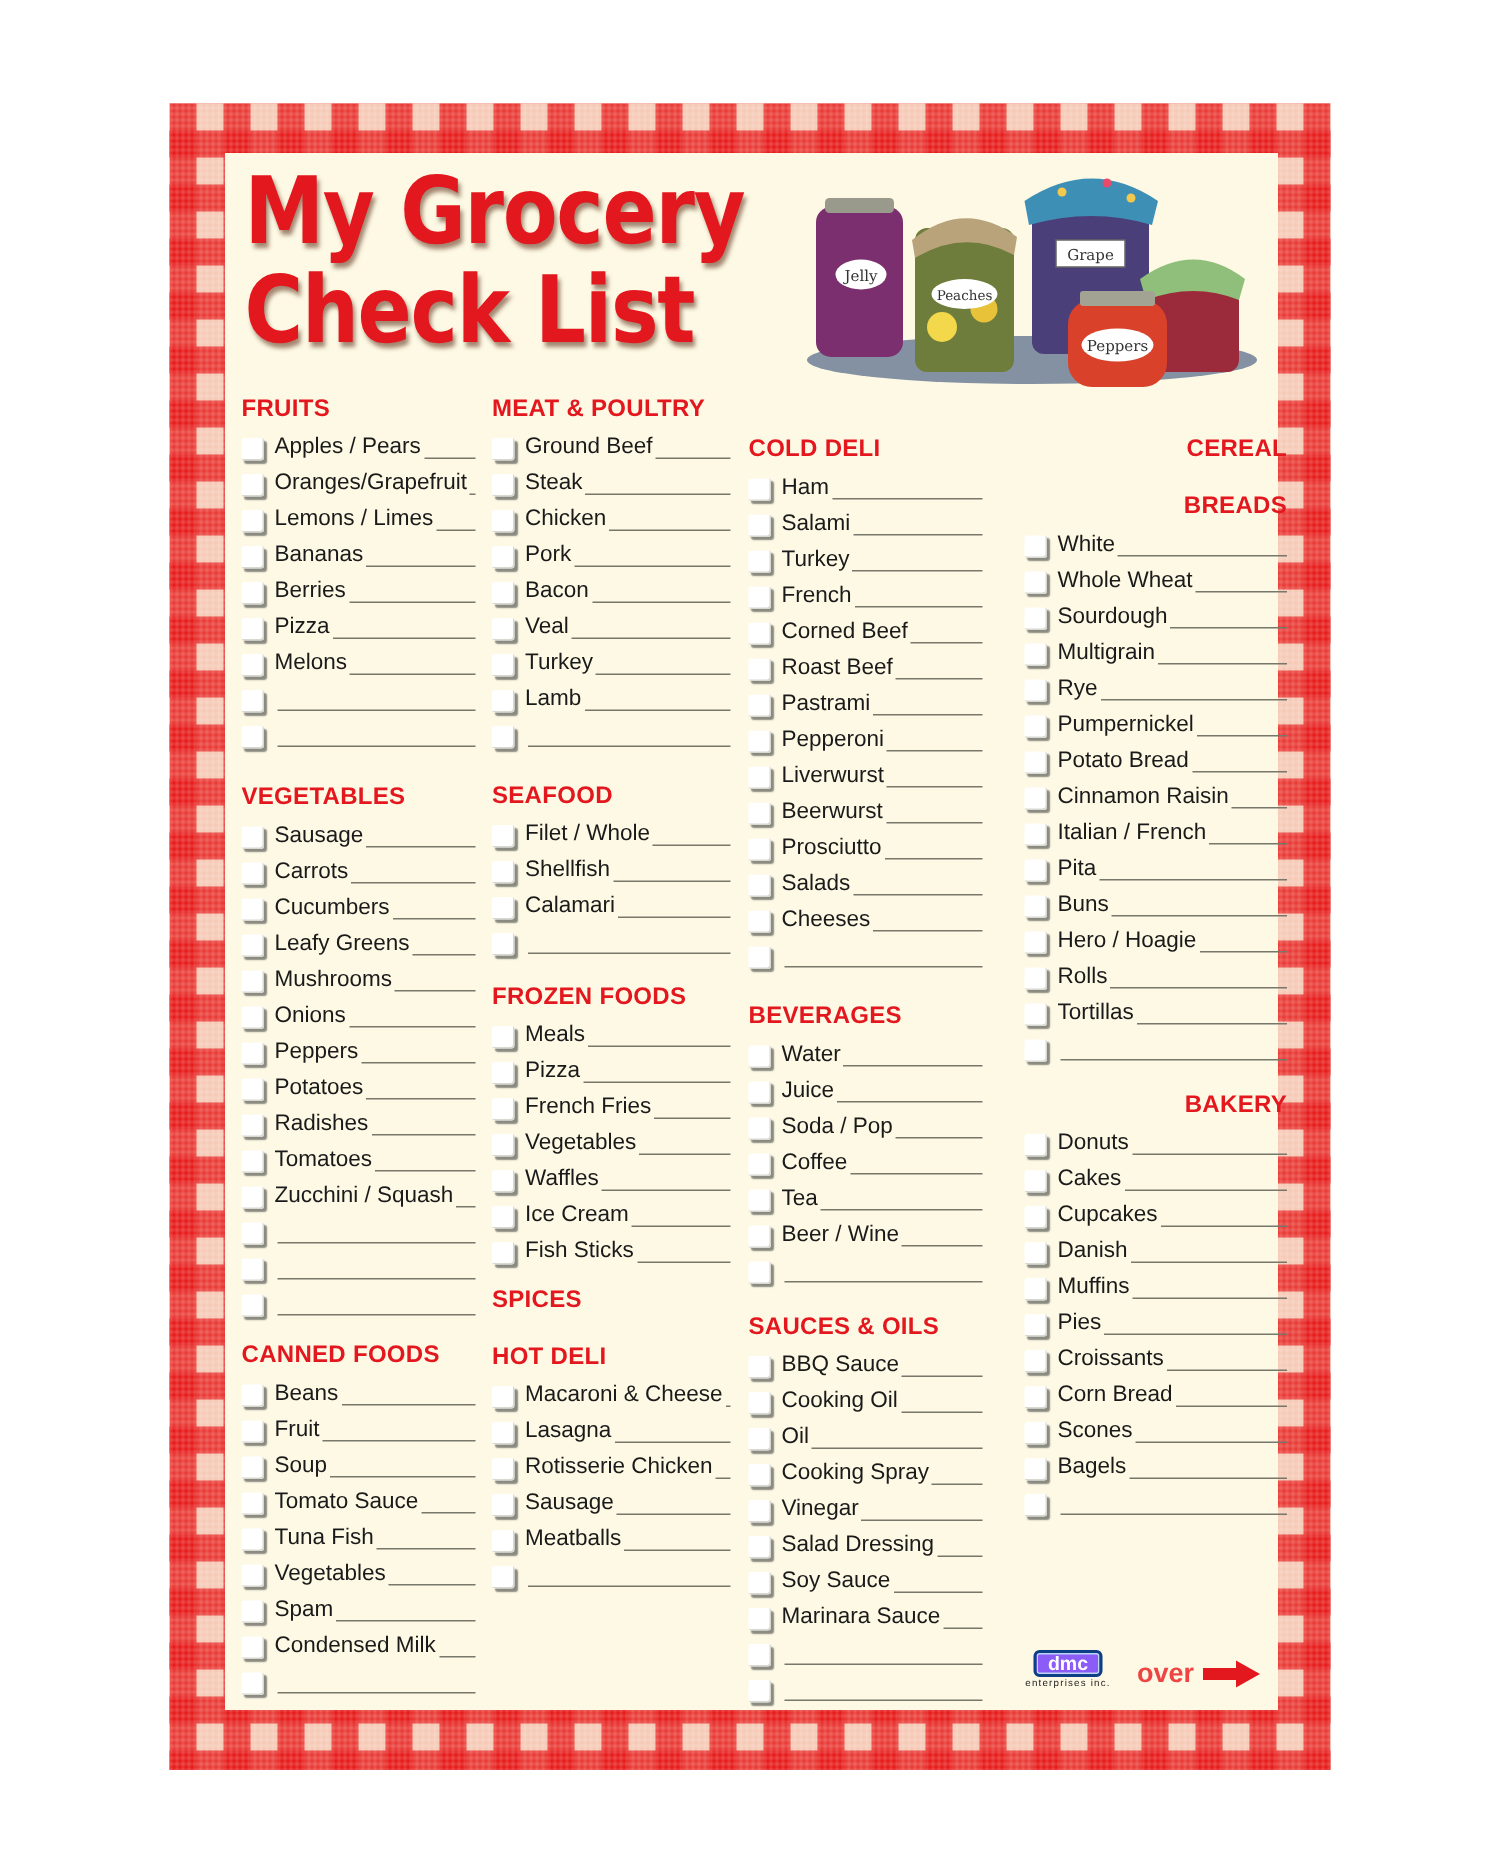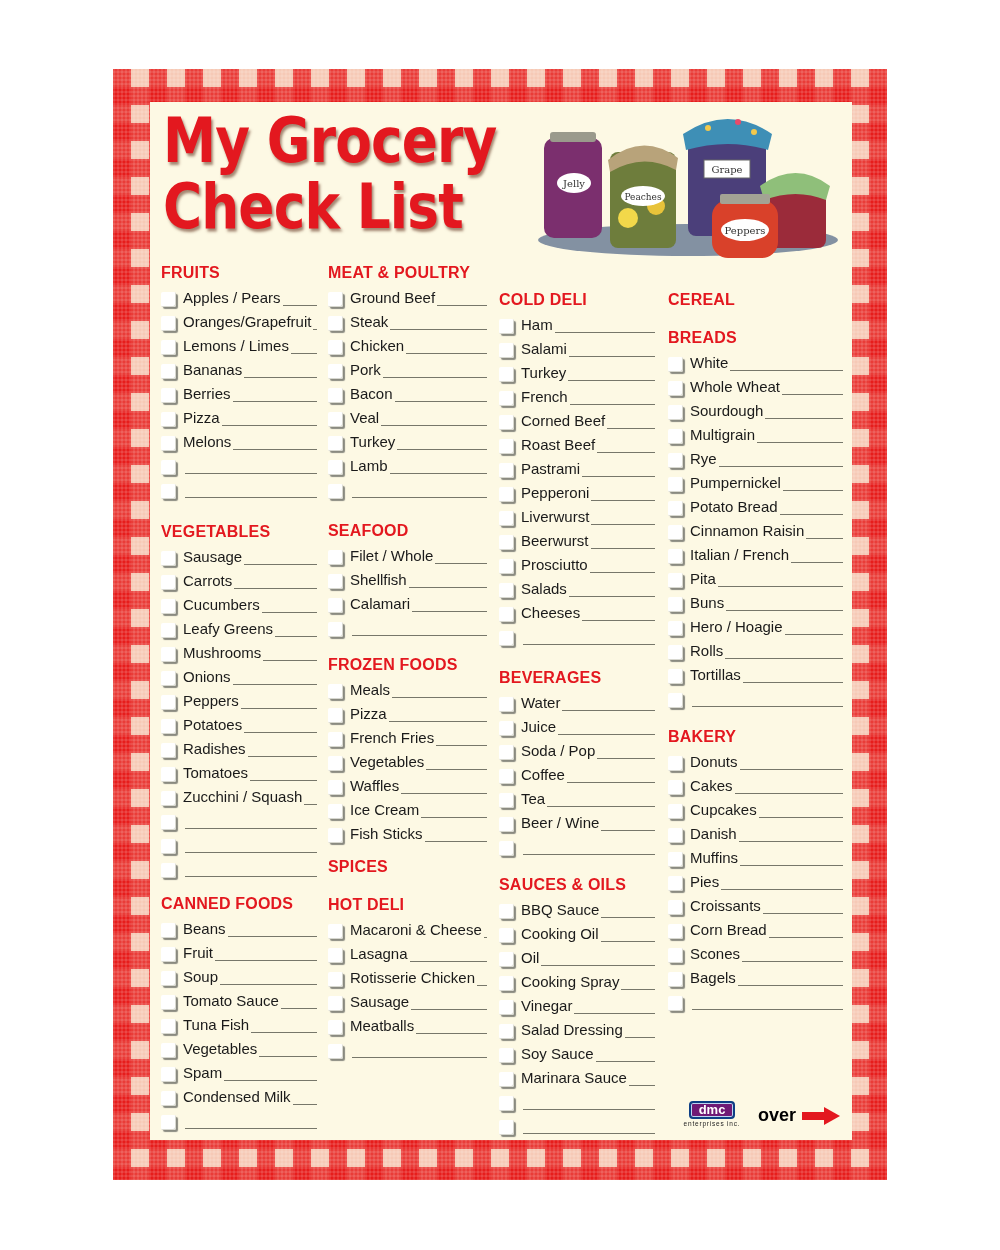--- a/index.html
+++ b/index.html
@@ -21,24 +21,24 @@
   .jars{position:absolute;left:528px;top:108px;width:318px;height:150px;}
   .col{position:absolute;width:160px;}
   .sec-h{color:#e3181f;font-weight:bold;font-size:16px;line-height:20px;height:20px;margin:0 0 3px 0;white-space:nowrap;letter-spacing:0.2px;}
   .item{position:relative;height:24px;display:flex;align-items:center;}
   .cb{width:15px;height:15px;background:#fff;border-radius:2px;flex:0 0 15px;
     box-shadow:2px 2px 1px #8a8a80, inset -1px -1px 0 #d8d8d0;margin-right:7px;margin-top:2px;}
   .lbl{font-size:15px;color:#1a1a1a;white-space:nowrap;line-height:18px;}
   .line{flex:1;border-bottom:1.5px solid #77776a;height:15px;margin-left:2px;}
   .gap{height:14px;}
   .logo{position:absolute;left:677px;top:1100px;width:70px;text-align:center;}
-  .logo-box{display:inline-block;background:#701a75;color:#fff;font-weight:bold;font-size:13px;
+  .logo-box{display:inline-block;background:#8b5cf6;color:#fff;font-weight:bold;font-size:13px;
     border:2px solid #0d3f85;border-radius:4px;padding:0 8px;line-height:14px;box-shadow:inset 0 0 0 1px #bcd4f2;}
   .logo-sub{font-size:6.5px;letter-spacing:0.8px;color:#222;margin-top:1px;}
-  .over{position:absolute;left:758px;top:1105px;color:#000000;font-weight:bold;font-size:18px;display:flex;align-items:center;}
+  .over{position:absolute;left:758px;top:1105px;color:#ef4444;font-weight:bold;font-size:18px;display:flex;align-items:center;}
   .arrow{margin-left:6px;width:38px;height:16px;position:relative;}
   .arrow::before{content:"";position:absolute;left:0;top:4px;width:24px;height:8px;background:#e3181f;}
   .arrow::after{content:"";position:absolute;left:22px;top:-1px;border-left:16px solid #e3181f;border-top:9px solid transparent;border-bottom:9px solid transparent;}
 </style>
 </head>
 <body>
 
 <div class="frame"></div>
 <div class="sheet"></div>
 
@@ -587,21 +587,21 @@
         </div>
         <div class="item">
           <span class="cb"></span>
           <span class="lbl"></span>
           <span class="line"></span>
         </div>
       </div>
   </div>
 </div>
 
-<div class="col" style="left:668px;top:290px;width:175px;">
+<div class="col" style="left:683px;top:290px;width:175px;text-align:right;">
   <div>
     <div class="sec-h">CEREAL</div>
   </div>
   <div class="gap" style="height:15px"></div>
   <div>
     <div class="sec-h">BREADS</div>
     <div class="items">
         <div class="item">
           <span class="cb"></span>
           <span class="lbl">White</span>

